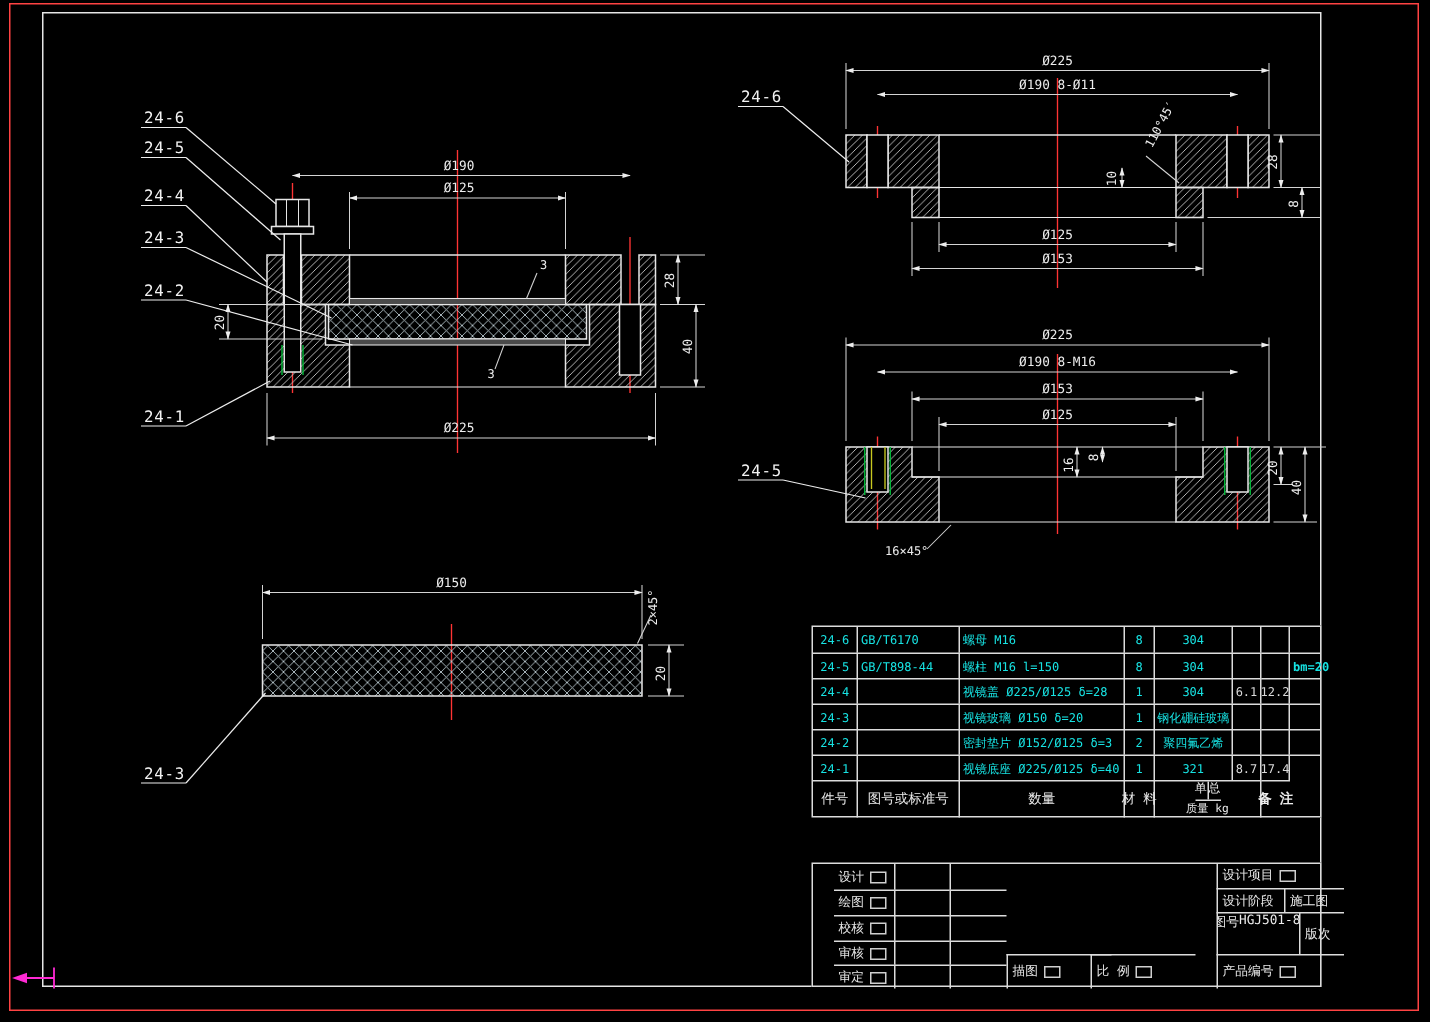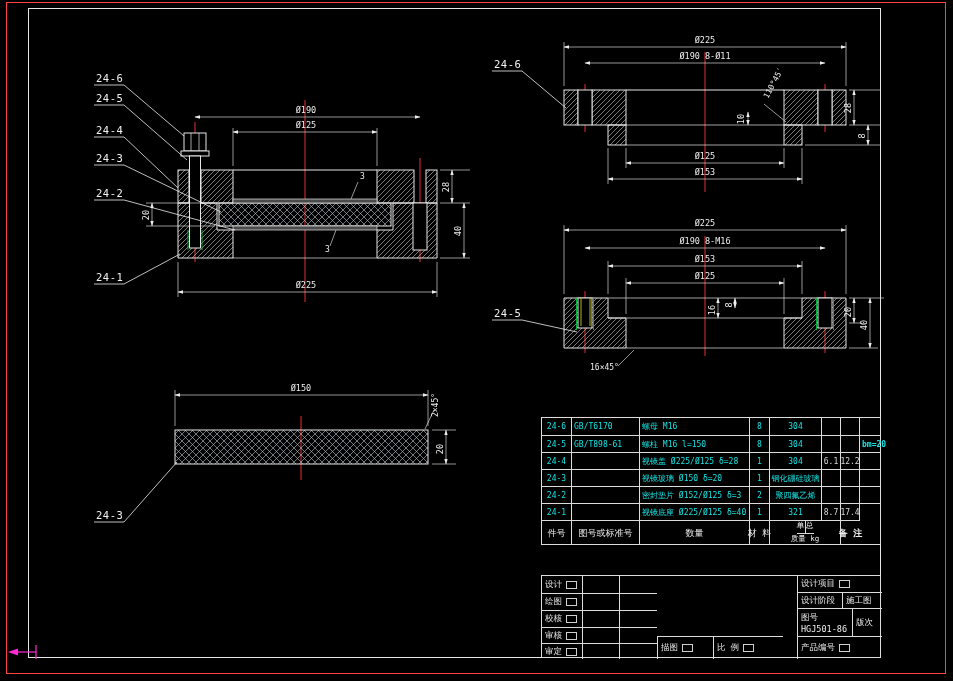--- a/index.html
+++ b/index.html
@@ -27,21 +27,21 @@
   .mh-top{display:flex;height:12px;border-bottom:1px solid #dcdcdc;}
   .mh-top span{flex:1;text-align:center;font-size:8px;color:#ececec;border-right:1px solid #dcdcdc;}
   .mh-top span:last-child{border-right:none;}
   .mh-bot{height:11px;text-align:right;font-size:7.5px;color:#ececec;}
 
   
   .tb{position:absolute;left:541px;top:575px;width:340px;height:83px;border:1px solid #dcdcdc;
       box-sizing:border-box;background:#000;}
   .tcell{position:absolute;border-left:1px solid #dcdcdc;border-top:1px solid #dcdcdc;
       box-sizing:border-box;display:flex;align-items:center;color:#e8e8e8;font-size:8.5px;
-      padding-left:3px;white-space:nowrap;overflow:hidden;}
+      padding-left:3px;white-space:nowrap;overflow:hidden;margin-left:14px;}
   .tcell.noL{border-left:none;} .tcell.noT{border-top:none;}
   .sigbox{display:inline-block;width:9px;height:6px;border:1px solid #cfcfcf;margin-left:4px;}
   .tb-title{flex-direction:column;justify-content:center;padding-left:0;}
   .tb-title .t1{color:#17e2e2;font-size:12px;letter-spacing:1px;}
   .tb-title .t2{color:#17e2e2;font-size:9px;margin-top:4px;}
   .val{color:#ececec;text-align:center;}
 
   .redframe{position:absolute;left:6px;top:2px;width:940px;height:672px;
       border:1px solid #ff4343;box-sizing:border-box;pointer-events:none;}
   .whiteframe{position:absolute;left:28px;top:8px;width:853px;height:650px;
@@ -306,21 +306,21 @@
       <div class="cell">GB/T6170</div>
       <div class="cell">螺母 M16</div>
       <div class="cell c-center">8</div>
       <div class="cell c-center">304</div>
       <div class="cell c-center num"></div>
       <div class="cell c-center num"></div>
       <div class="cell"></div>
     </div>
     <div class="bom-row">
       <div class="cell c-center">24-5</div>
-      <div class="cell">GB/T898-61</div>
+      <div class="cell">GB/T898-44</div>
       <div class="cell">螺柱 M16 l=150</div>
       <div class="cell c-center">8</div>
       <div class="cell c-center">304</div>
       <div class="cell c-center num"></div>
       <div class="cell c-center num"></div>
       <div class="cell">bm=20</div>
     </div>
     <div class="bom-row">
       <div class="cell c-center">24-4</div>
       <div class="cell"></div>
@@ -422,21 +422,21 @@
     <div class="tcell noT" style="left:255px;top:0;width:85px;height:16px">
       <span>设计项目</span>
         <span class="sigbox"></span>
     </div>
     <div class="tcell" style="left:255px;top:16px;width:45px;height:16px">
       <span>设计阶段</span>
     </div>
     <div class="tcell" style="left:300px;top:16px;width:40px;height:16px">
       <span class="val">施工图</span>
     </div>
-    <div class="tcell" style="left:255px;top:32px;width:55px;height:28px;flex-direction:column;align-items:flex-start;justify-content:center">
+    <div class="tcell" style="left:255px;top:32px;width:55px;height:28px;align-items:flex-start;justify-content:center">
       <span>图号</span>
       <span class="val">HGJ501-86</span>
     </div>
     <div class="tcell" style="left:310px;top:32px;width:30px;height:28px">
       <span>版次</span>
     </div>
     <div class="tcell" style="left:255px;top:60px;width:85px;height:23px">
       <span>产品编号</span>
         <span class="sigbox"></span>
     </div>

